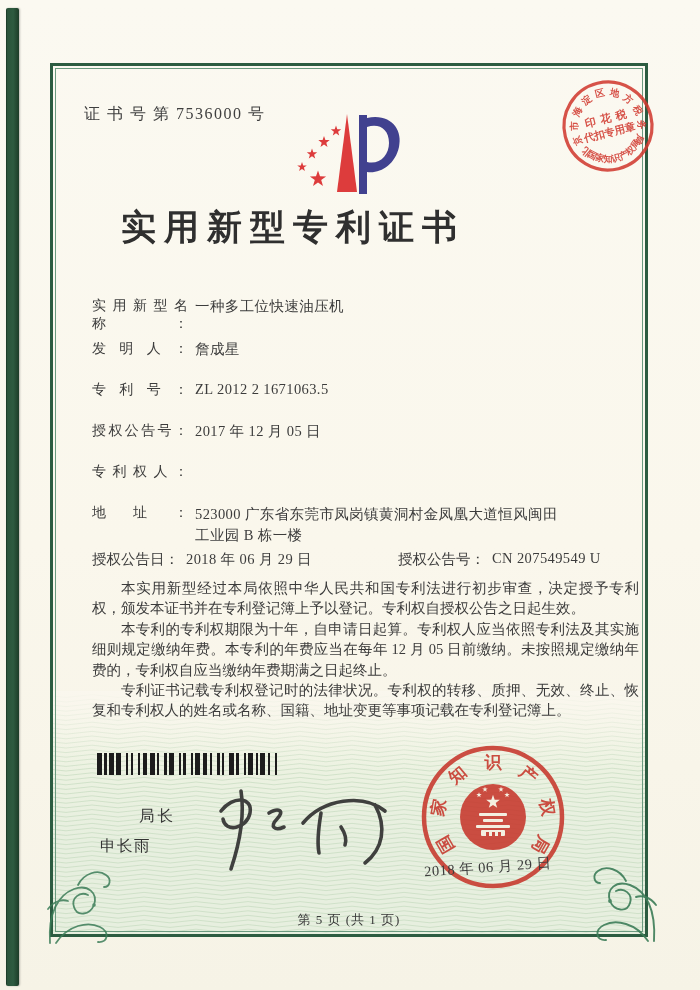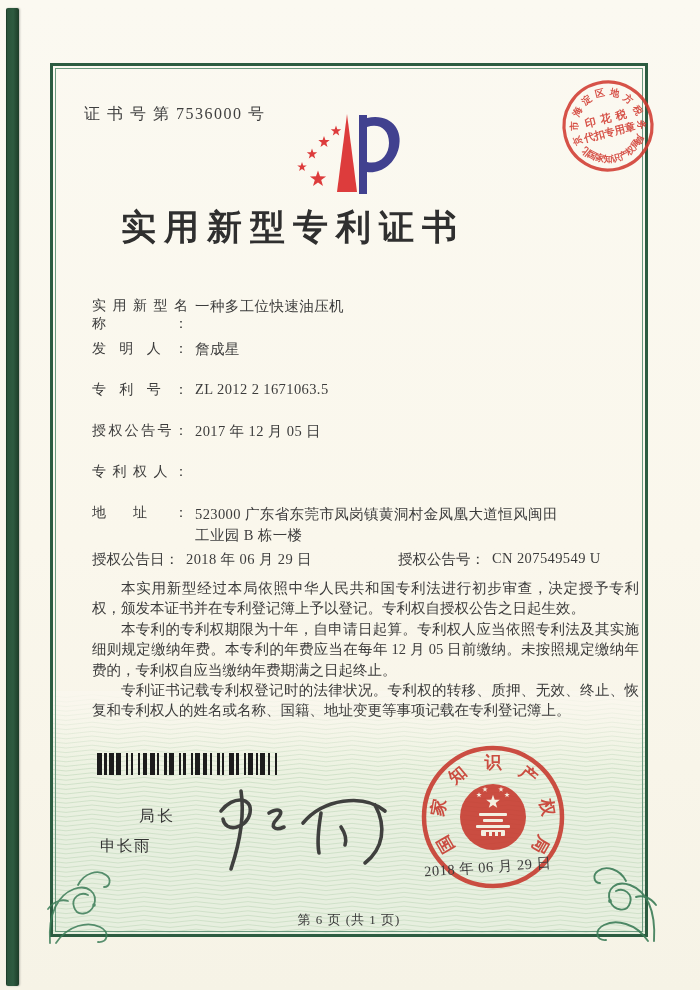--- a/index.html
+++ b/index.html
@@ -322,15 +322,15 @@
       </g>
       <g fill="#c7372c">
         <rect x="71" y="93" width="3" height="4"></rect>
         <rect x="77" y="93" width="3" height="4"></rect>
         <rect x="83" y="93" width="3" height="4"></rect>
       </g>
     </g>
   </svg>
   <div id="seal-date" class="abs">2018 年 06 月 29 日</div>
 
-  <div id="footer" class="abs content">第 6 页 (共 1 页)</div>
+  <div id="footer" class="abs content">第 5 页 (共 1 页)</div>
 
 </div>
 
 </body></html>

